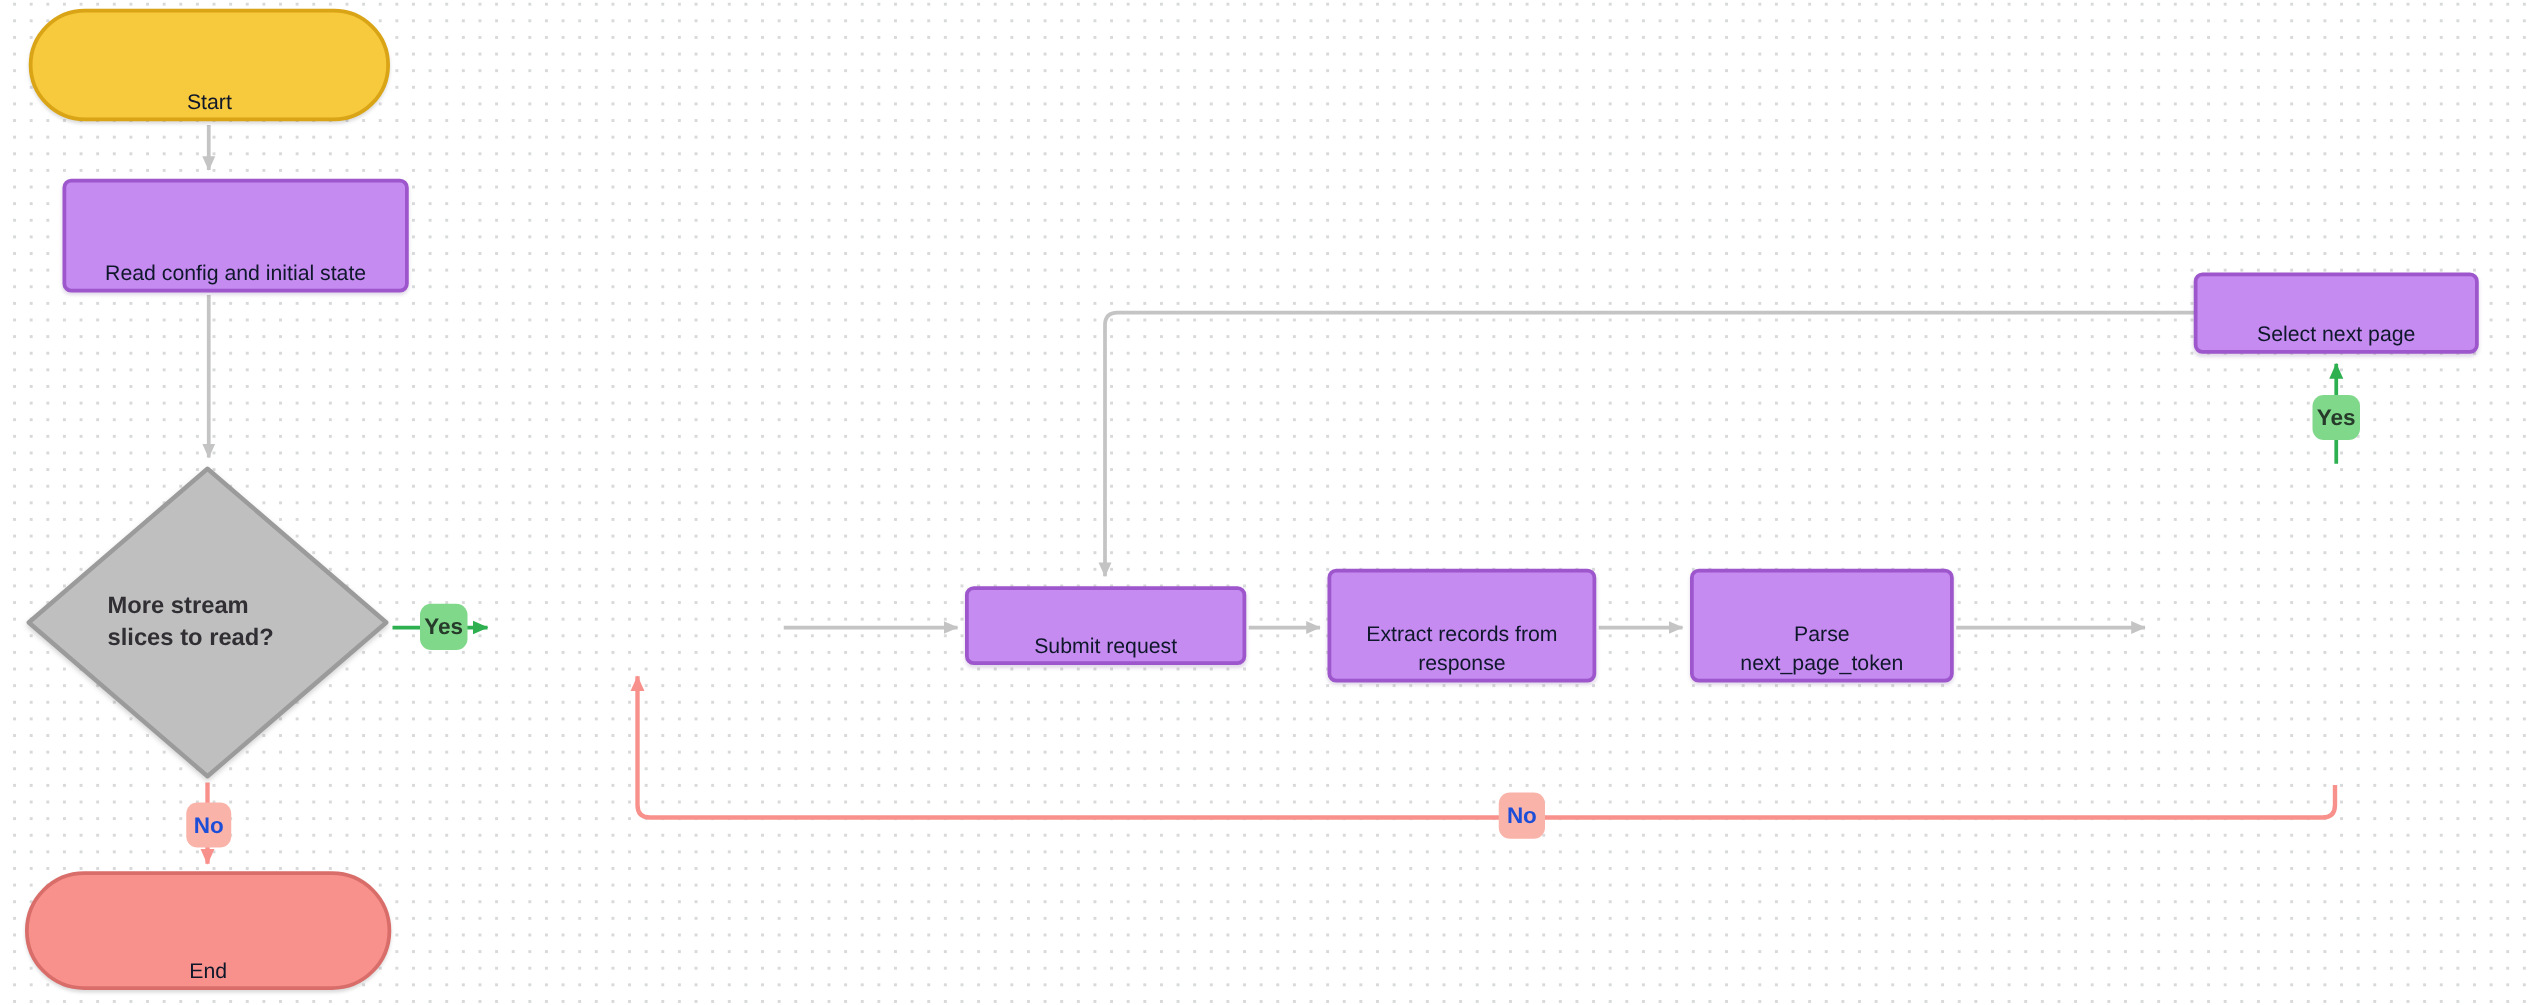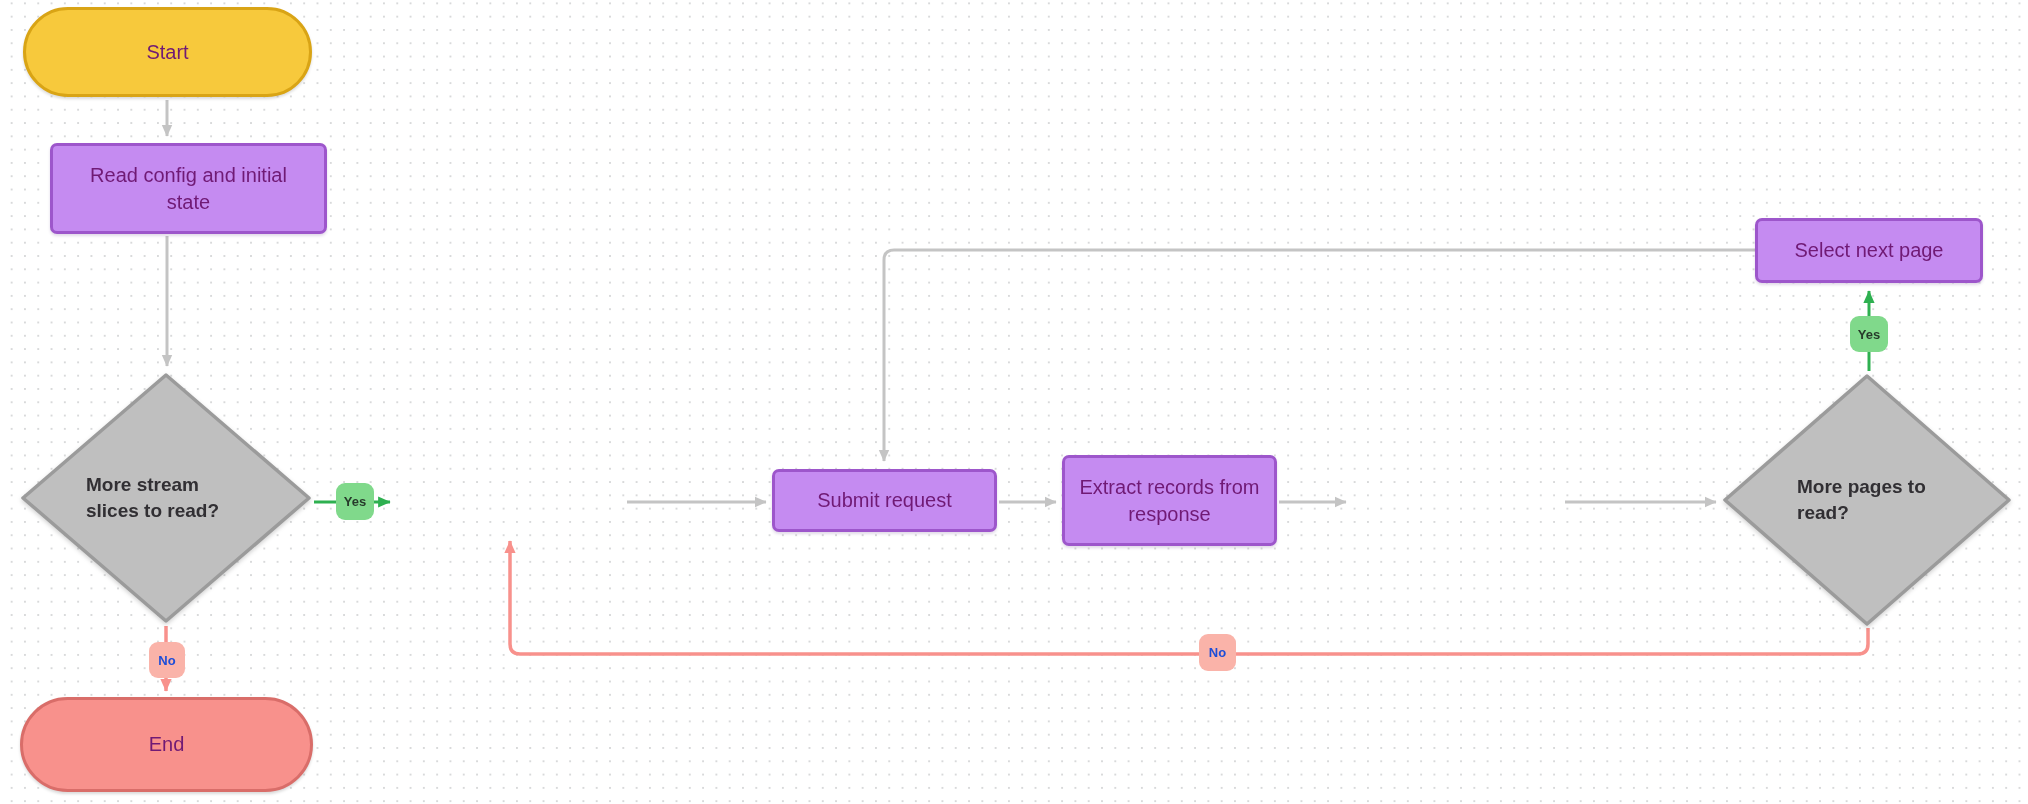--- a/index.html
+++ b/index.html
@@ -9,22 +9,22 @@
     background-color:#ffffff;
     background-image:radial-gradient(circle,#d8d9da 1.2px,rgba(0,0,0,0) 1.5px);
     background-size:13.3px 13.3px;
     background-position:5px 10px;
     font-family:"Liberation Sans",sans-serif;
     overflow:hidden;
   }
   .wires{position:absolute;left:0;top:0;z-index:1;}
   .node{
     position:absolute;z-index:2;box-sizing:border-box;
-    display:flex;align-items:center;justify-content:center;
-    text-align:center;color:#701a75;font-size:20px;font-weight:500;line-height:1.35;
+    display:flex;align-items:flex-end;justify-content:center;
+    text-align:center;color:#0f172a;font-size:17px;font-weight:500;line-height:1.35;
   }
   .process{
     background:#c58bf1;border:3px solid #9d56cb;border-radius:7px;
     box-shadow:0 2px 3px rgba(90,50,130,.18);
   }
   .terminal{border-radius:60px;box-shadow:0 2px 3px rgba(0,0,0,.15);}
   #n-start{left:23px;top:7px;width:289px;height:90px;background:#f7c93c;border:3px solid #d9a415;}
   #n-read-config{left:50px;top:143px;width:277px;height:91px;padding:0 14px;}
   #n-select-next-slice{left:397px;top:468px;width:228px;height:65px;}
   #n-submit-request{left:772px;top:469px;width:225px;height:63px;}
@@ -39,21 +39,21 @@
   .dlabel{
     position:absolute;left:0;top:0;right:0;bottom:0;
     display:flex;align-items:center;justify-content:center;
     color:#312f33;font-size:19px;font-weight:700;line-height:1.35;
   }
   .dlabel span{display:inline-block;}
   #n-more-slices .dlabel span{max-width:160px;}
   #n-more-pages .dlabel span{max-width:140px;}
   .elabel{
     position:absolute;z-index:3;display:flex;align-items:center;justify-content:center;
-    font-size:13px;font-weight:600;color:#333;border-radius:9px;
+    font-size:18px;font-weight:600;color:#333;border-radius:9px;
   }
   .elabel.green{background:#80d98b;color:#273b2b;}
   .elabel.pink{background:#fab3a9;color:#1d4ed8;}
   #l-yes-slices{left:336px;top:483px;width:38px;height:37px;}
   #l-yes-pages{left:1850px;top:316px;width:38px;height:36px;}
   #l-no-slices{left:149px;top:642px;width:36px;height:36px;}
   #l-no-pages{left:1199px;top:634px;width:37px;height:37px;}
 </style>
 </head>
 <body>
@@ -105,29 +105,24 @@
 
 
   <div class="node process" id="n-extract-records">
     <span>Extract records from response</span>
   </div>
 
   <div class="node process" id="n-submit-request">
     <span>Submit request</span>
   </div>
 
+  <div class="node process" id="n-parse-token">
+    <span>Parse next_page_token</span>
+  </div>
 
-  <div class="diamond" id="n-more-pages">
-    <svg width="290" height="254" viewBox="0 0 290 254">
-      <polygon points="145,3 287,127 145,251 3,127" fill="#bfbfbf" stroke="#9b9b9b" stroke-width="3.5" stroke-linejoin="round"></polygon>
-    </svg>
-    <div class="dlabel">
-      <span>More pages to read?</span>
-    </div>
-  </div>
 
   <div class="node process" id="n-select-next-page">
     <span>Select next page</span>
   </div>
 
   <div class="node terminal" id="n-end">
     <span>End</span>
   </div>
 
   <div class="elabel green" id="l-yes-slices">Yes</div>

